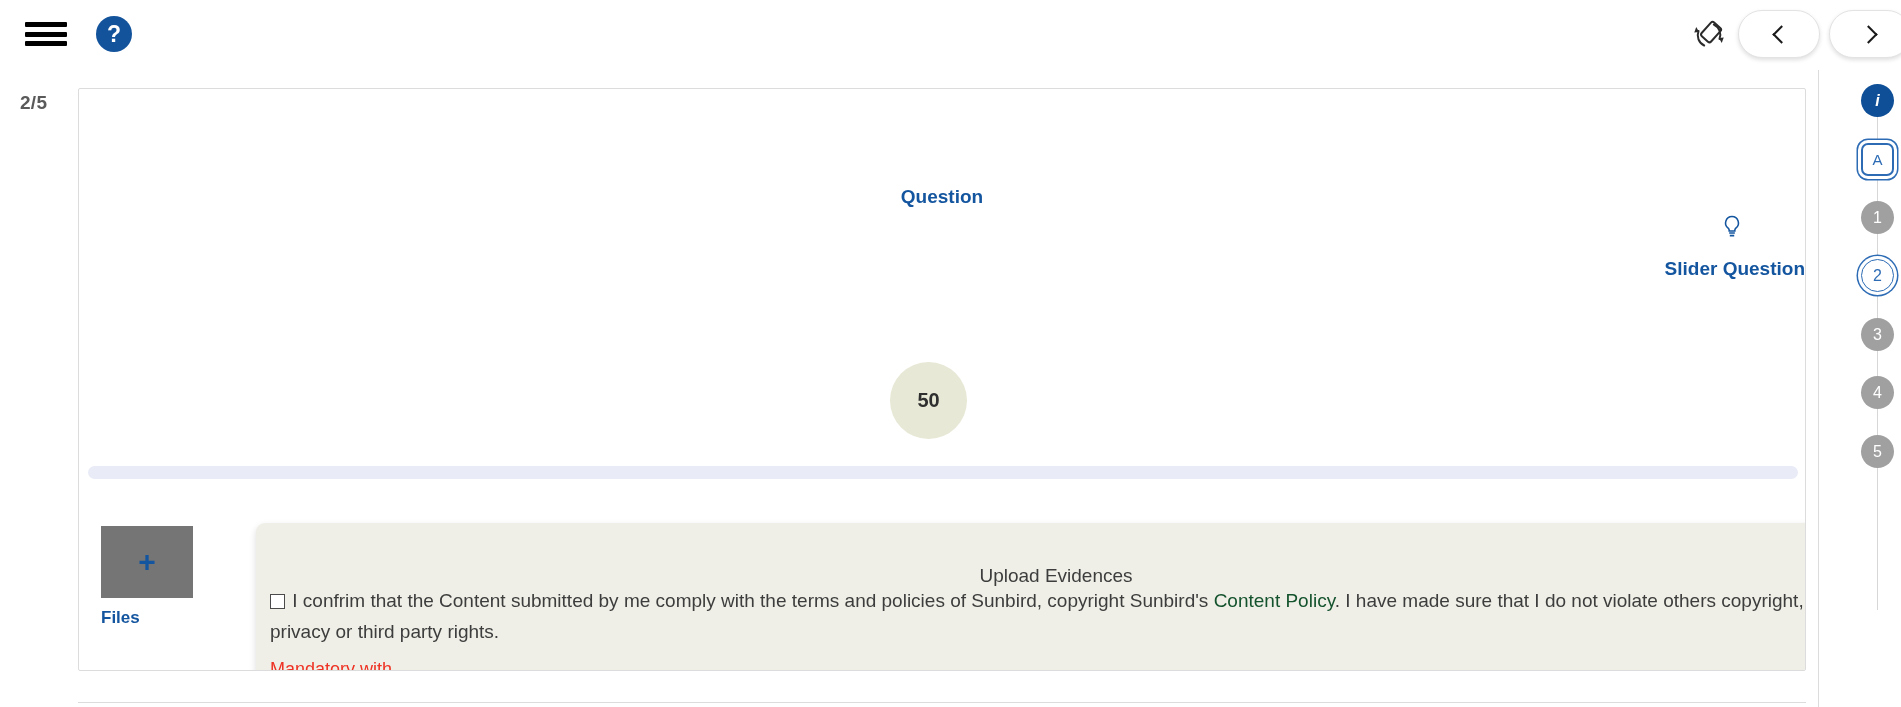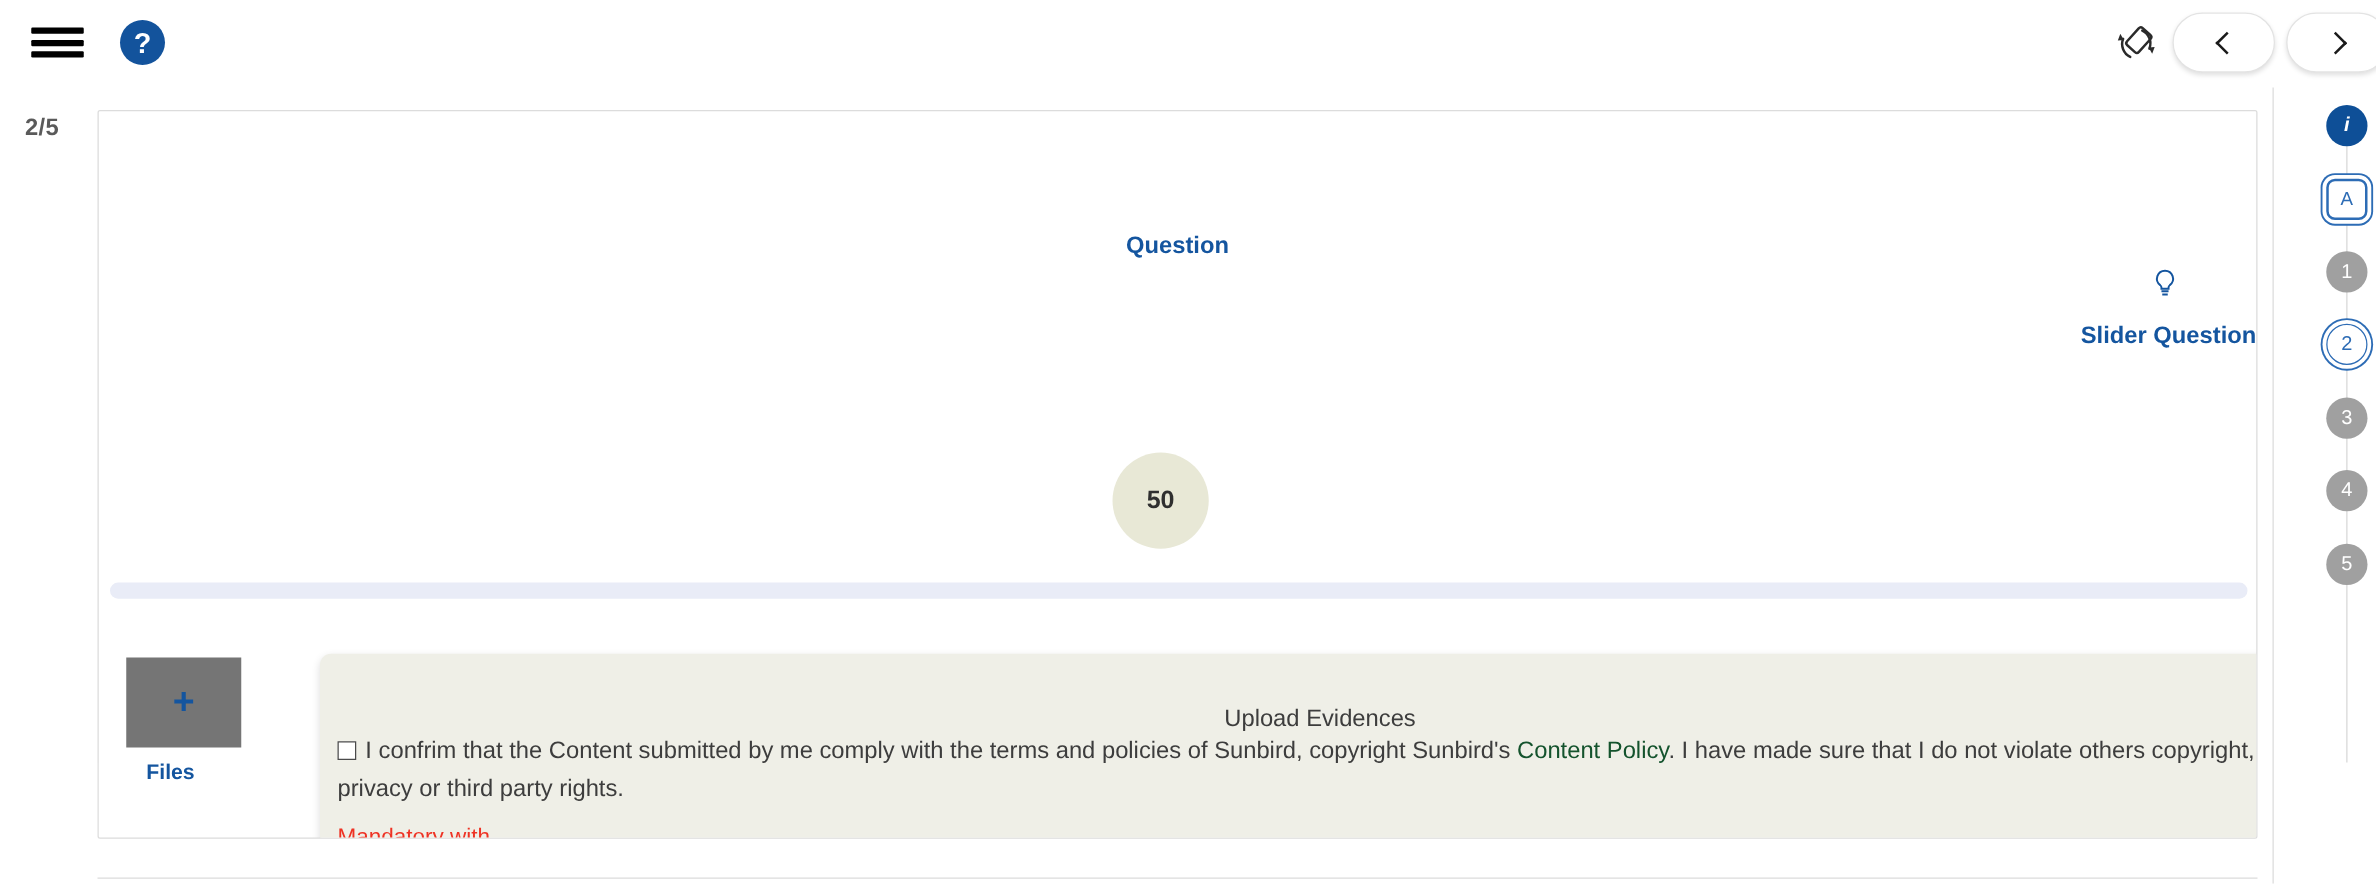--- a/index.html
+++ b/index.html
@@ -51,21 +51,21 @@
                    align-items: center; justify-content: center;
                    font-size: 20px; font-weight: bold; color: #2f2f2f; cursor: pointer; }
   .slider-track { position: absolute; left: 9px; top: 377px; width: 1710px; height: 13px;
                   background: #e9ecf7; border-radius: 7px; cursor: pointer; }
 
   .file-tile { position: absolute; left: 22px; top: 437px; width: 92px; height: 72px;
                background: #757575; display: flex; align-items: center; justify-content: center;
                cursor: pointer; }
   .file-plus { color: #14559f; font-size: 30px; font-weight: bold; line-height: 1; }
   .file-label { position: absolute; left: 22px; top: 519px; font-size: 17px;
-                font-weight: bold; color: #14559f; margin-left: 16px; }
+                font-weight: bold; color: #14559f; }
 
   
   .dialog { position: absolute; left: 177px; top: 434px; width: 1600px; height: 236px;
             background: #efefe7; border-radius: 9px;
             box-shadow: 0 3px 7px rgba(0,0,0,0.14); }
   .dlg-title { position: absolute; top: 18px; left: 0; width: 100%; text-align: center;
                font-size: 19px; color: #3d3d3d; margin-top: 24px; }
   .dlg-body { position: absolute; left: 14px; top: 62px; width: 1565px; }
   .dlg-text { font-size: 19px; color: #3d3d3d; line-height: 31px; }
   .dlg-cb { -webkit-appearance: none; appearance: none; width: 15px; height: 15px;

